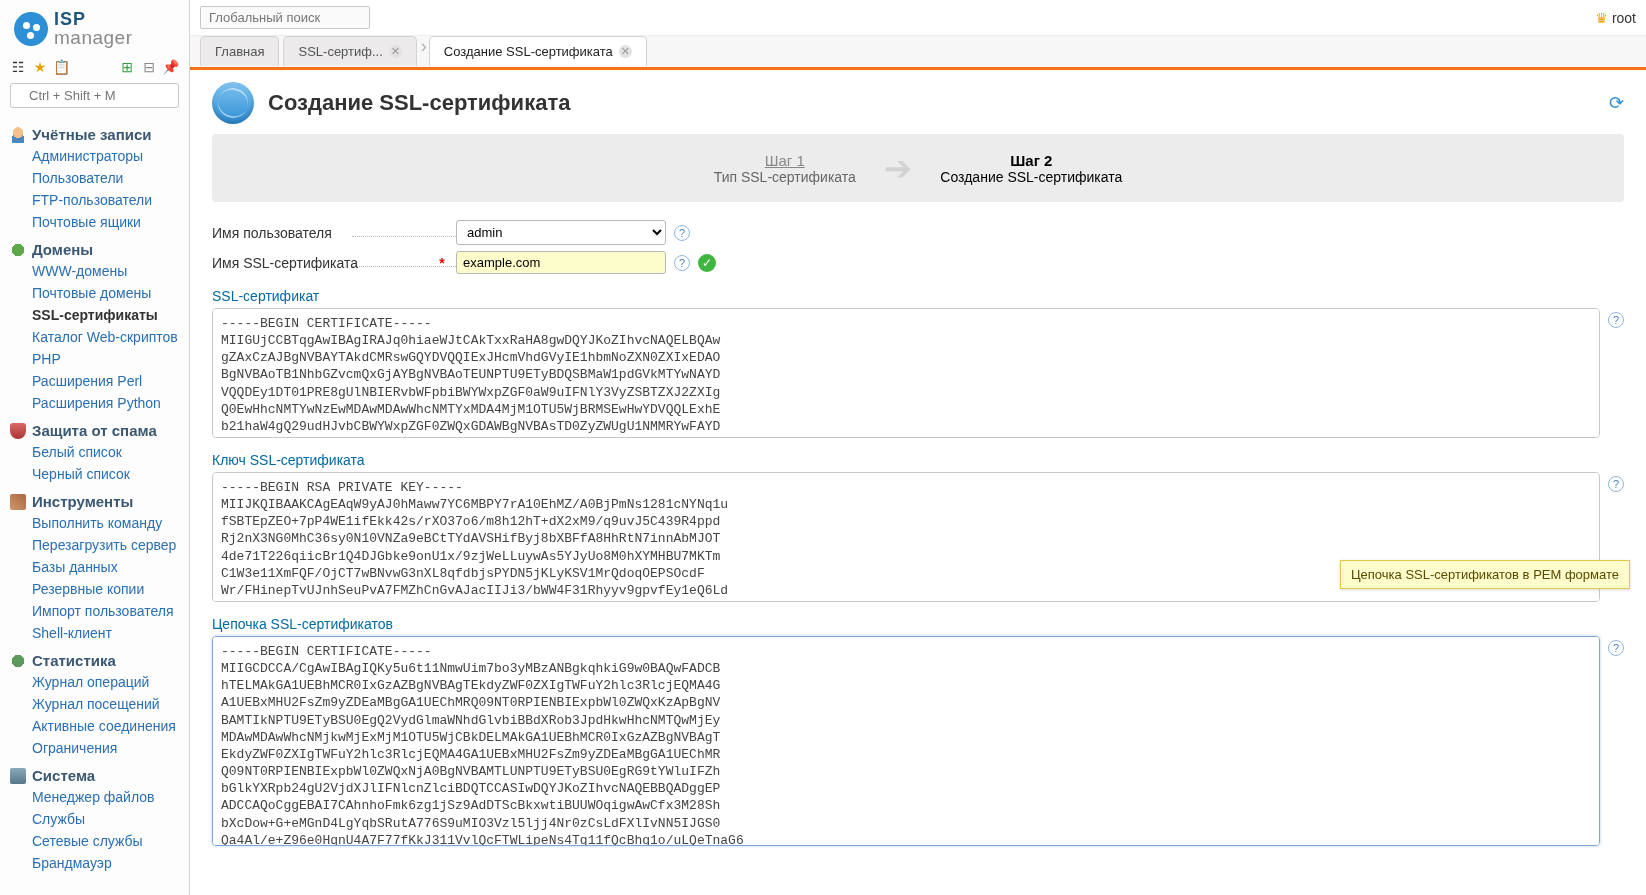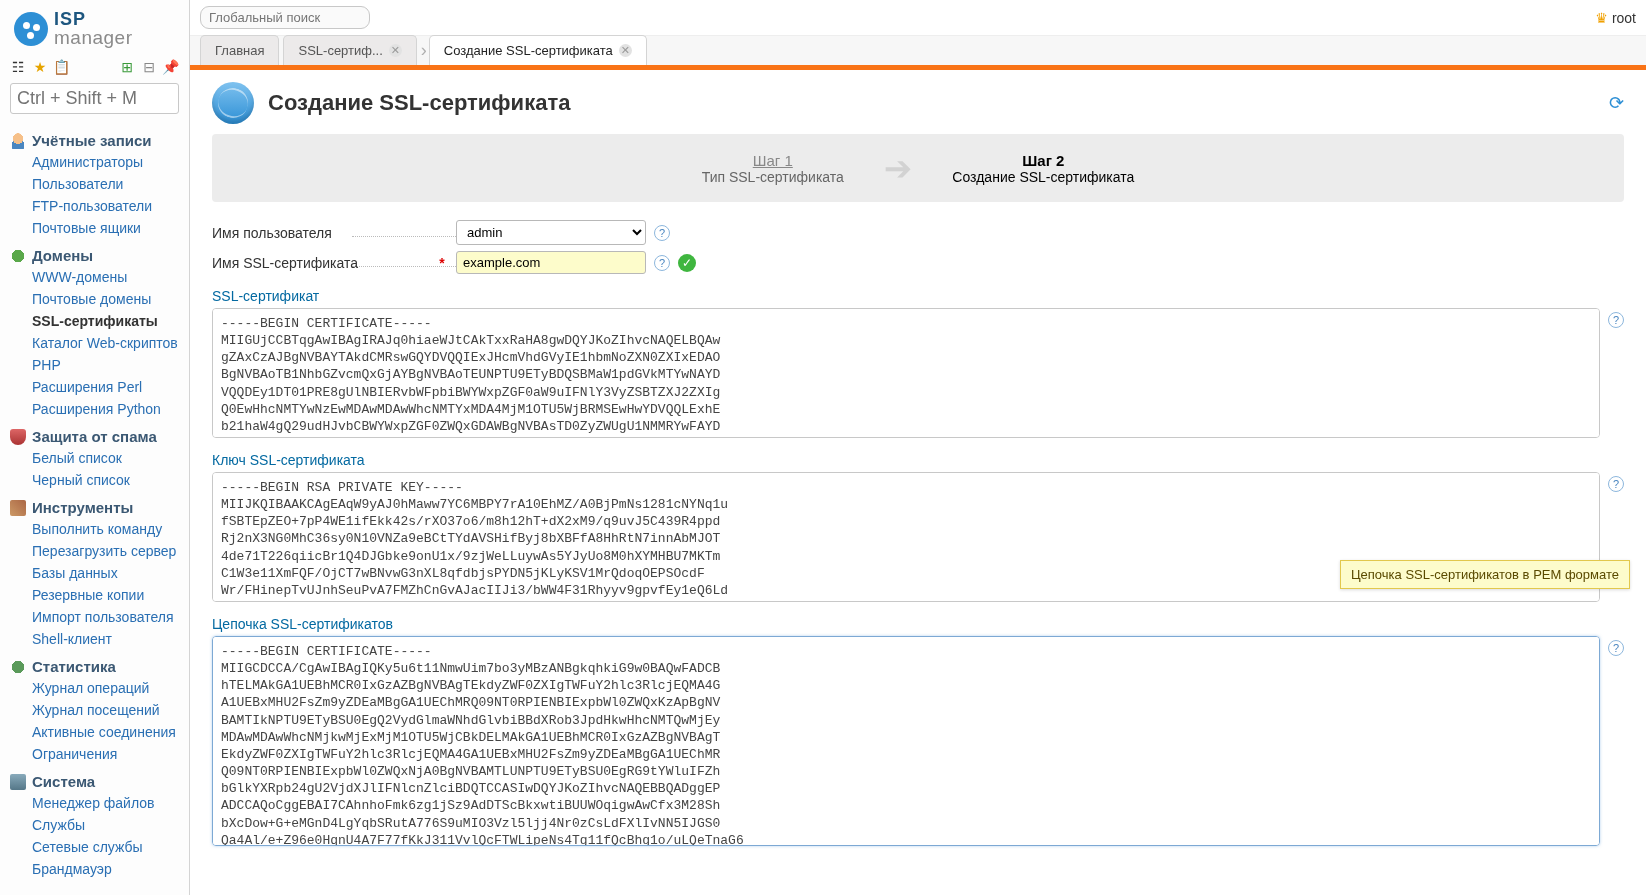--- a/index.html
+++ b/index.html
@@ -10,57 +10,57 @@
 .logo-bubble{width:34px;height:34px;border-radius:50%;background:#2d8fd5;position:relative;flex-shrink:0}
 .logo-bubble::before,.logo-bubble::after{content:"";position:absolute;background:#fff;border-radius:50%}
 .logo-bubble::before{width:7px;height:7px;left:9px;top:10px;box-shadow:10px 2px 0 #fff,4px 10px 0 #fff}
 .logo-text{line-height:1}
 .logo-isp{font-size:18px;font-weight:bold;color:#1d567f;letter-spacing:1px}
 .logo-mgr{font-size:19px;color:#8a8a8a;letter-spacing:0.5px}
 .toolbar-row{display:flex;gap:6px;padding:4px 10px;align-items:center}
 .tb-icon{width:16px;height:16px;display:inline-flex;align-items:center;justify-content:center;font-size:14px;cursor:pointer}
 .tb-spacer{flex:1}
 .search-box{margin:4px 10px}
-.search-box input{width:100%;padding:4px 6px;border:1px solid #c8c8c8;border-radius:3px;font-size:18px;color:#555}
+.search-box input{width:100%;padding:4px 18px;border:1px solid #c8c8c8;border-radius:3px;font-size:13px;color:#555}
 .nav{overflow-y:auto;padding:6px 0}
 .nav-section{padding:8px 10px 2px 10px;font-weight:bold;color:#3b5873;font-size:15px;display:flex;align-items:center;gap:6px}
 .nav-section .sec-icon{width:16px;height:16px}
 .nav-item{padding:3px 10px 3px 32px;font-size:14px;color:#2a6fb3;cursor:pointer}
 .nav-item.active{font-weight:bold;color:#333}
 .main{flex:1;display:flex;flex-direction:column;position:relative}
 .top-bar{height:36px;display:flex;align-items:center;padding:0 10px;gap:14px;border-bottom:1px solid #eee}
-.global-search{border:1px solid #c8c8c8;border-radius:9px;padding:3px 8px;width:170px;font-size:13px;color:#000000;background:#fafafa}
+.global-search{border:1px solid #c8c8c8;border-radius:2px;padding:3px 8px;width:170px;font-size:13px;color:#000000;background:#fafafa}
 .user-chip{margin-left:auto;display:flex;align-items:center;gap:4px;font-size:14px;color:#333}
 .crown{color:#f0a000;font-size:14px}
-.tabs{display:flex;align-items:flex-end;padding-left:10px;height:34px;border-bottom:5px solid #f97316;background:#f7f7f7}
+.tabs{display:flex;align-items:flex-start;padding-left:10px;height:34px;border-bottom:3px solid #f97316;background:#f7f7f7}
 .tab{padding:7px 14px 7px 14px;font-size:13px;color:#555;background:#eceaea;border:1px solid #d4d4d4;border-bottom:none;border-radius:5px 5px 0 0;margin-right:4px;display:flex;align-items:center;gap:6px;cursor:pointer}
 .tab.active{background:#fff;color:#222}
 .tab .close-x{color:#999;font-size:11px;width:13px;height:13px;border-radius:50%;background:#e2e2e2;display:inline-flex;align-items:center;justify-content:center}
 .tab-arrow{color:#b0b0b0;font-size:18px;margin:0 2px 4px 0}
 .content{flex:1;overflow-y:auto;padding:12px 22px}
 .page-header{display:flex;align-items:center;gap:14px;margin-bottom:10px}
 .globe{width:42px;height:42px;border-radius:50%;background:linear-gradient(#7fc2ef,#2d8fd5);position:relative;box-shadow:inset 0 -4px 4px rgba(0,0,0,.15)}
 .globe::after{content:"";position:absolute;inset:6px;border:2px solid rgba(255,255,255,.5);border-radius:50%;border-left:none;border-right:none;transform:rotate(18deg)}
 .page-title{font-size:22px;font-weight:bold;color:#333}
 .refresh-corner{margin-left:auto;color:#2d8fd5;font-size:18px;cursor:pointer}
-.steps{background:#ececec;border-radius:4px;padding:14px 0;display:flex;align-items:center;justify-content:center;gap:40px;margin:8px 0 18px 0}
+.steps{background:#ececec;border-radius:4px;padding:14px 0;display:flex;align-items:center;justify-content:center;gap:28px;margin:8px 0 18px 0}
 .step{text-align:center}
 .step-title{font-size:15px;color:#888}
 .step.active .step-title{color:#000;font-weight:bold}
 .step-sub{font-size:14px;color:#666}
 .step.active .step-sub{color:#000}
 .step.link .step-title{text-decoration:underline}
 .step-arrow{font-size:34px;color:#d2d2d2}
 .form-row{display:flex;align-items:center;margin:6px 0}
 .form-label{width:220px;font-size:14px;color:#333;position:relative}
 .form-label::after{content:"";position:absolute;left:calc(100% - 80px);right:-140px;bottom:4px;border-bottom:1px dotted #bbb;z-index:-1}
 .req{color:#d00;font-weight:bold;margin:0 8px 0 4px;width:12px;display:inline-block;text-align:center}
 .req.empty{color:transparent}
 .input-combo{display:flex;align-items:center;gap:8px}
-select,.text-input{border:1px solid #b8b8b8;border-radius:3px;padding:3px 6px;font-size:13px;width:190px;background:#fff}
+select,.text-input{border:1px solid #b8b8b8;border-radius:3px;padding:3px 6px;font-size:13px;width:210px;background:#fff}
 .text-input.highlight{background:#fdfccb}
 .help-q{width:16px;height:16px;border:1px solid #8db7dd;color:#4a86c0;border-radius:50%;font-size:11px;display:inline-flex;align-items:center;justify-content:center;cursor:pointer}
 .ok-check{width:18px;height:18px;border-radius:50%;background:#3fb63f;color:#fff;display:inline-flex;align-items:center;justify-content:center;font-size:12px}
 .section-label{font-size:14px;margin:14px 0 4px 0;color:#0369a1}
 .cert-area-wrap{position:relative;display:flex;align-items:flex-start;gap:8px}
 textarea.cert{flex:1;height:130px;border:1px solid #c8c8c8;border-radius:4px;padding:6px 8px;font-family:"Courier New",monospace;font-size:13px;line-height:1.32;resize:none;overflow-y:scroll;color:#444;background:#fff}
 textarea.chain{height:210px;border:1px solid #7da9d4;box-shadow:0 0 3px rgba(100,160,220,.5)}
 .help-side{margin-top:4px}
 .tooltip{position:absolute;right:16px;top:560px;background:#fdfccb;border:1px solid #e2c84c;border-radius:0;padding:6px 10px;font-size:13px;color:#5a4a00;box-shadow:0 1px 3px rgba(0,0,0,.15);z-index:10}
 

